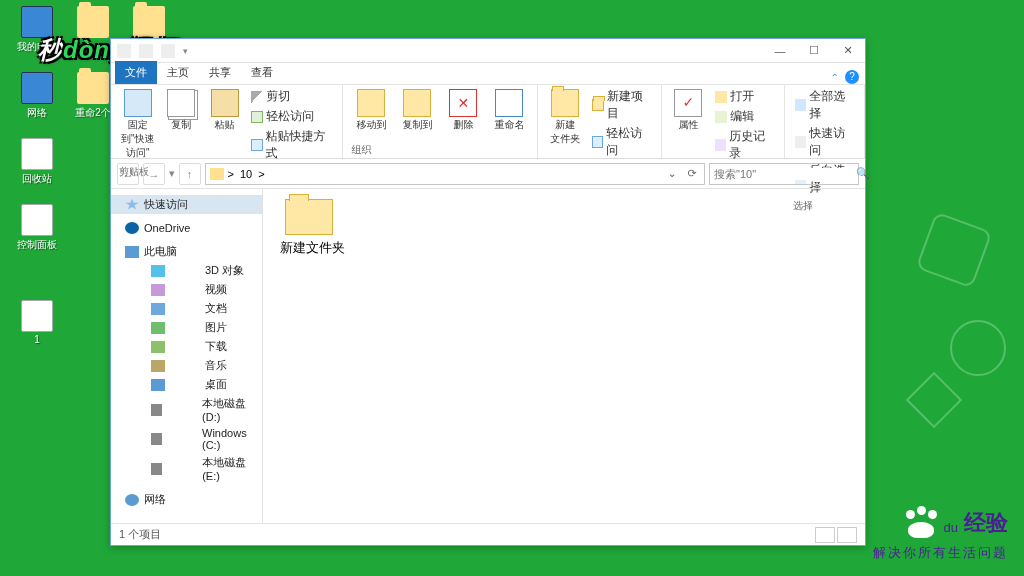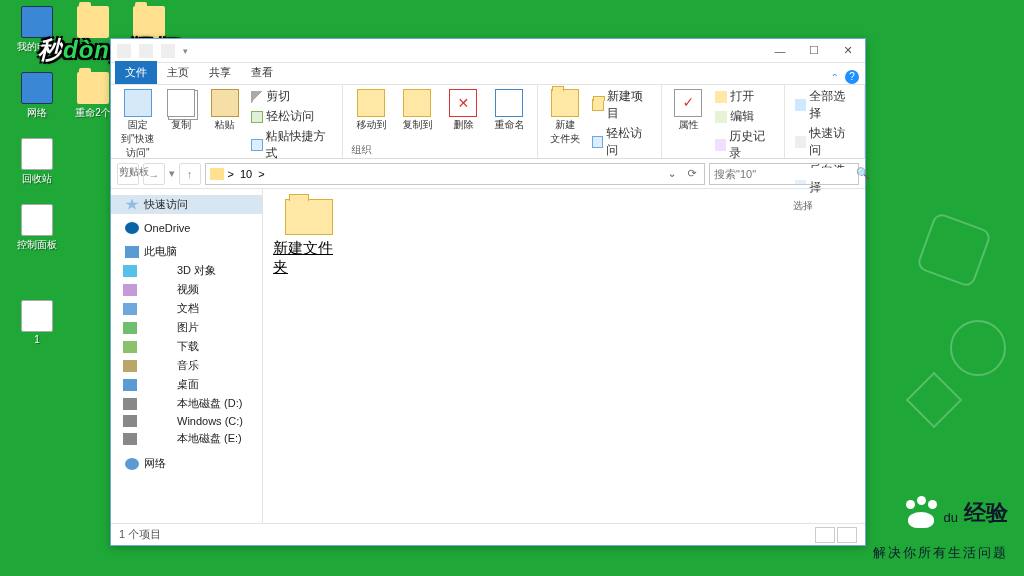--- a/index.html
+++ b/index.html
@@ -76,51 +76,51 @@
 .searchbox { width:150px; height:22px; border:1px solid #c7c7c7; display:flex; align-items:center; padding:0 4px; }
 .searchbox input { border:none; outline:none; font-size:11px; flex:1; color:#888; }
 .searchbox .sic { color:#888; font-size:11px; }
 
 
 .body { flex:1; display:flex; overflow:hidden; }
 .nav { width:152px; border-right:1px solid #e3e3e3; padding:6px 0; font-size:11px; overflow-y:auto; }
 .navitem { display:flex; align-items:center; gap:5px; padding:2px 8px 2px 14px; cursor:pointer; color:#222; }
 .navitem.sel { background:#d8e6f2; }
 .navitem .ni { width:14px; height:12px; display:inline-block; }
-.navitem.sub { padding-left:12px;gap:40px; }
+.navitem.sub { padding-left:40px;gap:40px; }
 .ni-star{background:#8fbce6;clip-path:polygon(50% 0,61% 35%,98% 35%,68% 57%,79% 91%,50% 70%,21% 91%,32% 57%,2% 35%,39% 35%);}
 .ni-od{background:#0a64a4;border-radius:50%;}
 .ni-pc{background:#5a9bd4;}
 .ni-3d{background:#55c1e8;}
 .ni-vid{background:#c49bd8;}
 .ni-pic{background:#6fbf6f;}
 .ni-doc{background:#6fa8dc;}
 .ni-dl{background:#8cc06b;}
 .ni-mus{background:#b9a76a;}
 .ni-dt{background:#5a9bd4;}
 .ni-dsk{background:#888;}
 .ni-net{background:#5a9bd4;border-radius:50%;}
 
 .content { flex:1; padding:10px; position:relative; }
-.fileitem { width:72px; text-align:left; font-size:15px; cursor:pointer;text-decoration:underline; }
+.fileitem { width:72px; text-align:right; font-size:13px; cursor:pointer; }
 .fileitem .fi { width:48px; height:36px; margin:0 auto 4px; background:#ffe8a6; border:1px solid #d8b13a; position:relative; }
 .fileitem .fi::before { content:""; position:absolute; top:-6px; left:3px; width:18px; height:6px; background:#ffe8a6; border:1px solid #d8b13a; border-bottom:none; }
 
 
 .status { height:22px; border-top:1px solid #e3e3e3; display:flex; align-items:center; font-size:11px; color:#555; padding:0 8px; }
 .status .spacer { flex:1; }
 .viewbtn { width:20px; height:16px; border:1px solid #ccc; margin-left:2px; cursor:pointer; }
 
 
-.brand { position:absolute; right:16px; bottom:14px; text-align:right; color:#0f172a; }
+.brand { position:absolute; right:16px; bottom:14px; text-align:right; color:#4c1d95; }
 .brand .logo { display:flex; align-items:center; justify-content:flex-end; gap:6px; }
 .brand .paw { width:34px; height:30px; position:relative; }
 .brand .paw span { position:absolute; width:9px; height:9px; background:#fff; border-radius:50%; }
 .brand .big { font-size:22px; font-weight:bold; }
-.brand .sub { font-size:13px; margin-top:16px; letter-spacing:2px; }
+.brand .sub { font-size:13px; margin-top:6px; letter-spacing:2px; }
 
 
 .deco { position:absolute; border:2px solid rgba(255,255,255,.25); pointer-events:none; }
 </style>
 </head>
 <body>
 
 <div class="desktop-icon" style="left:12px;top:6px">
     <div class="ic pc"></div>
     <div class="txt">我的电脑</div>

